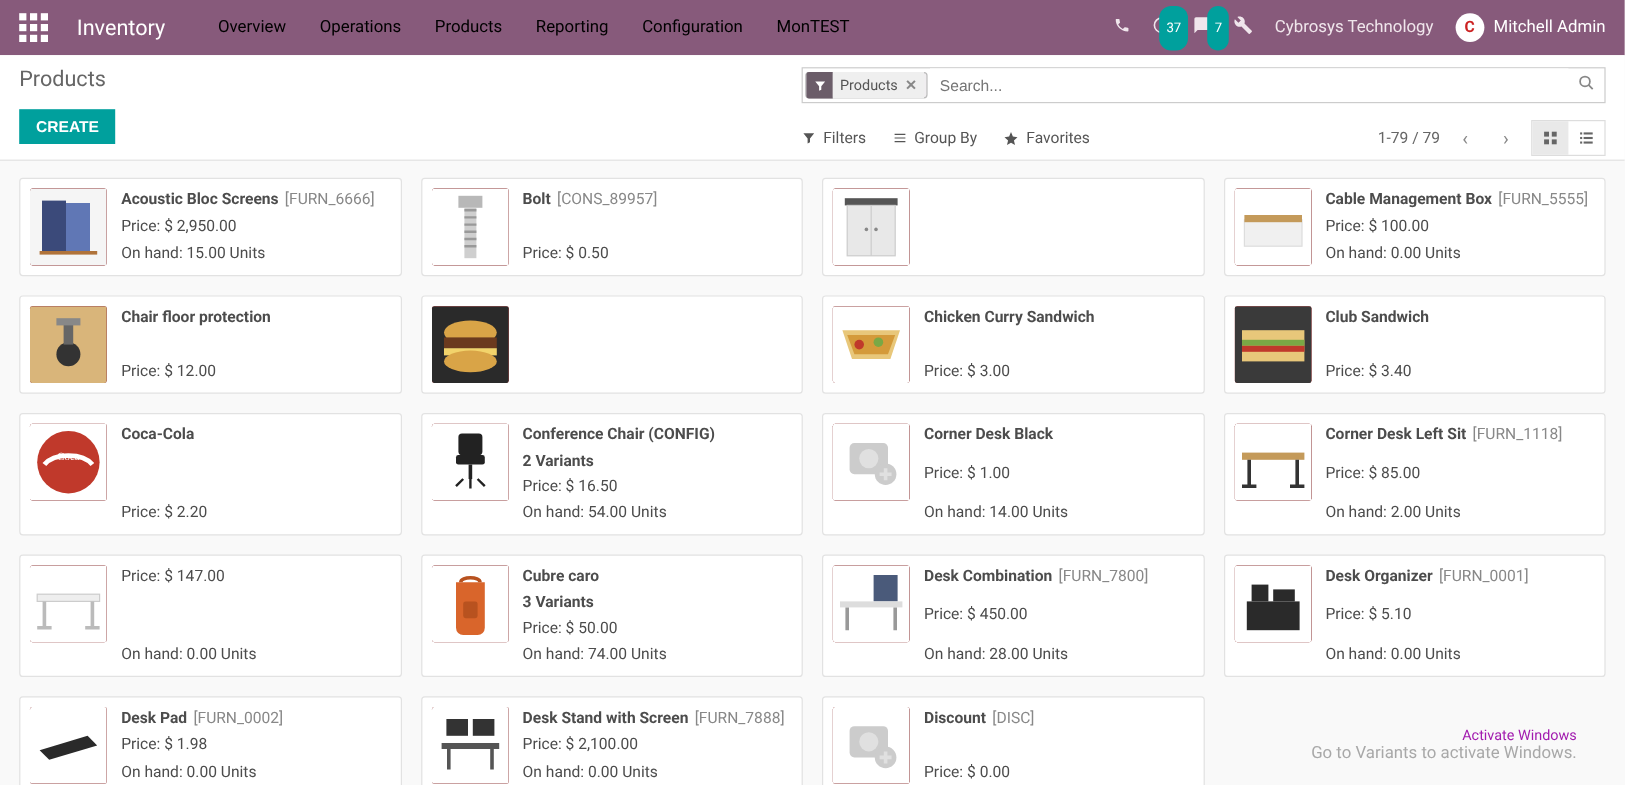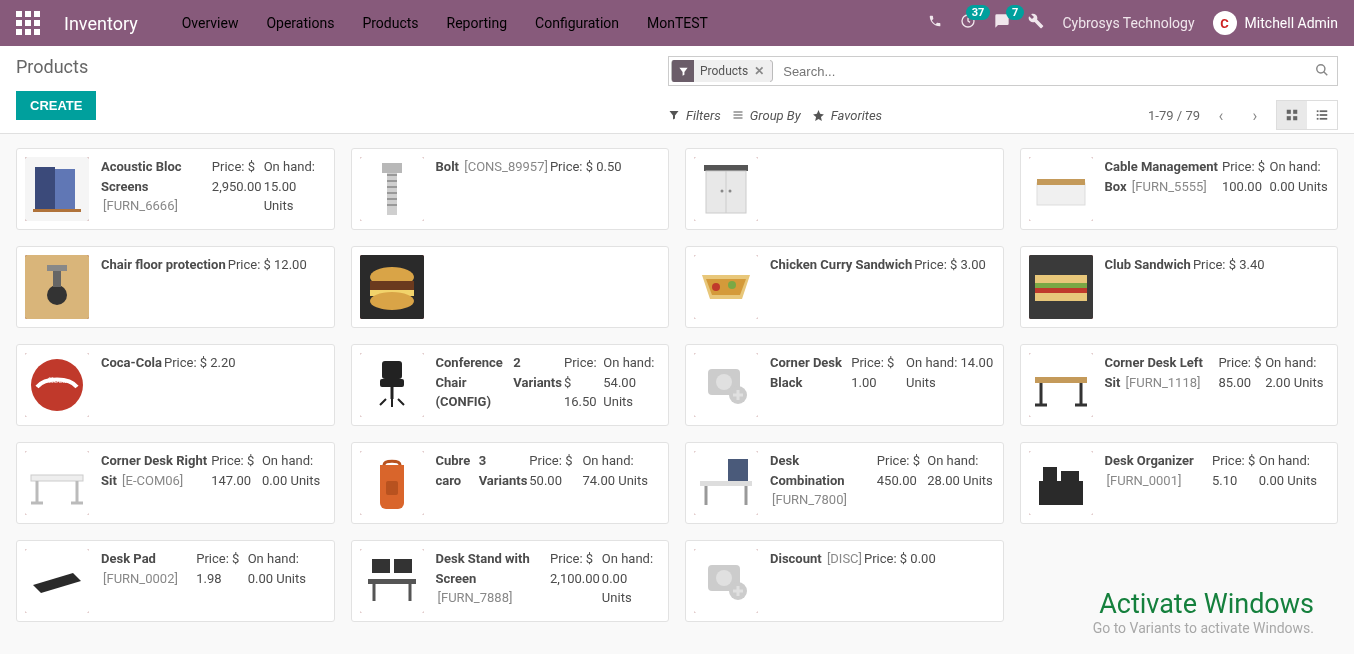--- a/index.html
+++ b/index.html
@@ -8,68 +8,68 @@
 
 .topnav { height: 46px; background: #875a7b; color: #fff; display: flex; align-items: center; padding: 0 16px; gap: 24px; }
 .apps-icon { width: 24px; height: 24px; display: grid; grid-template-columns: repeat(3,6px); grid-template-rows: repeat(3,6px); gap: 3px; cursor: pointer; }
 .apps-icon span { background: #fff; width: 6px; height: 6px; }
 .brand { font-size: 18px; font-weight: 400; }
 .main-menu { display: flex; gap: 28px; margin-left: 20px; }
 .main-menu a { color: #000000; font-size: 14px; cursor: pointer; }
 .nav-spacer { flex: 1; }
 .nav-right { display: flex; align-items: center; gap: 18px; }
 .nav-icon { position: relative; cursor: pointer; font-size: 15px; color: #f0e6ec; }
-.badge { position: absolute; top: -8px; right: -14px; background: #00a09d; color: #fff; font-size: 11px; border-radius: 10px; padding: 1px 6px; font-weight: 700; }
+.badge { position: absolute; top: -8px; right: -14px; background: #00a09d; color: #fff; font-size: 11px; border-radius: 10px; padding: 12px 6px; font-weight: 400; }
 .company { font-size: 14px; color: #f0e6ec; }
 .user { display: flex; align-items: center; gap: 8px; font-size: 14px; }
 .avatar { width: 24px; height: 24px; border-radius: 50%; background: #fff; display: flex; align-items: center; justify-content: center; font-weight: bold; color: #c22; font-size: 13px; }
 
 
 .controlbar { height: 88px; background: #fff; border-bottom: 1px solid #e0e0e0; display: flex; align-items: flex-start; padding: 10px 16px 0 16px; position: relative; }
 .cb-left { display: flex; flex-direction: column; gap: 14px; }
 .page-title { font-size: 18px; color: #666; }
 .btn-create { background: #714b67; background: #7a4d6d; background:#875a7b; border:none; background:#714b67; background:#00a09d; }
 .btn-create { background:#00a09d; color:#fff; border:none; padding:7px 14px; font-size:13px; font-weight:600; cursor:pointer; text-transform:uppercase; width: fit-content; }
 .cb-right { margin-left: auto; display: flex; flex-direction: column; gap: 14px; align-items: flex-end; width: 670px; }
 .searchbar { display: flex; align-items: center; width: 100%; border: 1px solid #ccc; height: 30px; }
 .chip { display: flex; align-items: center; background: #f0eef0; border: 1px solid #bbb; border-radius: 3px; margin: 2px; height: 22px; padding: 0 2px 0 0; font-size: 12px; }
 .chip-filter { background:#6b5f6b; background:#6f5e6d; background:#6b5d69; color:#fff; width:22px; height:22px; display:flex;align-items:center;justify-content:center; border-radius:2px 0 0 2px; font-size:11px; }
 .chip-label { background:#efefef; padding:0 6px; display:flex; align-items:center; gap:6px; color:#555; height:22px; }
 .chip-label .x { color:#888; font-weight:bold; cursor:pointer; }
 .search-input { flex:1; border:none; outline:none; padding:0 8px; font-size:13px; height:100%; }
 .search-icon { padding:0 8px; color:#888; cursor:pointer; }
 .filter-row { display:flex; align-items:center; justify-content:space-between; width:100%; }
-.filter-left { display:flex; gap:11px;font-style:italic; }
+.filter-left { display:flex; gap:22px; }
 .filter-btn { display:flex; align-items:center; gap:6px; color:#555; cursor:pointer; font-size:13px; }
 .pager-group { display:flex; align-items:center; gap:8px; }
 .pager-text { font-size:13px; color:#666; }
 .pager-btn { width:26px; height:26px; display:flex; align-items:center; justify-content:center; color:#888; cursor:pointer; font-size:16px; }
 .view-switch { display:flex; border:1px solid #ddd; }
 .view-btn { width:30px; height:28px; display:flex; align-items:center; justify-content:center; cursor:pointer; color:#666; }
 .view-btn.active { background:#e9e9e9; }
 
 
 .kanban-wrap { height: calc(654px - 46px - 88px); overflow-y:auto; padding: 14px 16px; }
 .kanban-grid { display:grid; grid-template-columns: repeat(4, 1fr); gap: 16px; }
 .card { background:#fff; border:1px solid #e2e2e2; border-radius:3px; display:flex; padding:8px; gap:12px; cursor:pointer; min-height:70px; }
 .thumb { width:64px; height:64px; flex-shrink:0; background:#7f1d1d; border-radius:2px; display:flex; align-items:flex-end; justify-content:center; font-size:10px; color:#aaa; overflow:hidden; }
 .thumb svg { width:100%; height:100%; }
-.card-body { display:flex; flex-direction:row; gap:2px; font-size:13px; line-height:1.5; }
+.card-body { display:flex; flex-direction:column; gap:2px; font-size:13px; line-height:1.5;justify-content:space-between; }
 .pname { font-weight:700; color:#4c4c4c; }
 .pcode { color:#888; font-weight:400; margin-left:2px; }
 .pline { color:#4c4c4c; }
 .variants { font-weight:700; }
 
 
 .kanban-wrap::-webkit-scrollbar { width:10px; }
 .kanban-wrap::-webkit-scrollbar-thumb { background:#ccc; }
 
 
 .wm { position:absolute; right:40px; bottom:18px; text-align:right; color:#a8a8a8; font-size:14px; pointer-events:none; }
-.wm .t { font-size:27px; color:#15803d; }
+.wm .t { font-size:12px; color:#a21caf; }
 </style>
 </head>
 <body>
 
 <div class="topnav">
   <div class="apps-icon">
       <span></span>
       <span></span>
       <span></span>
       <span></span>
@@ -377,21 +377,20 @@
           <svg viewBox="0 0 64 64">
             <rect width="64" height="64" fill="#fff"></rect>
             <rect x="6" y="24" width="52" height="6" fill="#eee" stroke="#ccc"></rect>
             <line x1="12" y1="30" x2="12" y2="52" stroke="#bbb" stroke-width="3"></line>
             <line x1="52" y1="30" x2="52" y2="52" stroke="#bbb" stroke-width="3"></line>
             <line x1="6" y1="52" x2="18" y2="52" stroke="#bbb" stroke-width="3"></line>
             <line x1="46" y1="52" x2="58" y2="52" stroke="#bbb" stroke-width="3"></line>
           </svg>
         </div>
         <div class="card-body">
-          <div class="pname"><span>Corner Desk Right Sit</span> <span class="pcode">[E-COM06]</span></div>
           <div class="pline">Price: $ 147.00</div>
           <div class="pline">On hand: 0.00 Units</div>
         </div>
       </div>
       <div class="card">
         <div class="thumb">
           <svg viewBox="0 0 64 64">
             <rect width="64" height="64" fill="#fff"></rect>
             <path d="M20 14h24v38a6 6 0 0 1-6 6H26a6 6 0 0 1-6-6z" fill="#d9652b"></path>
             <rect x="26" y="30" width="12" height="14" rx="2" fill="#b8521f"></rect>

